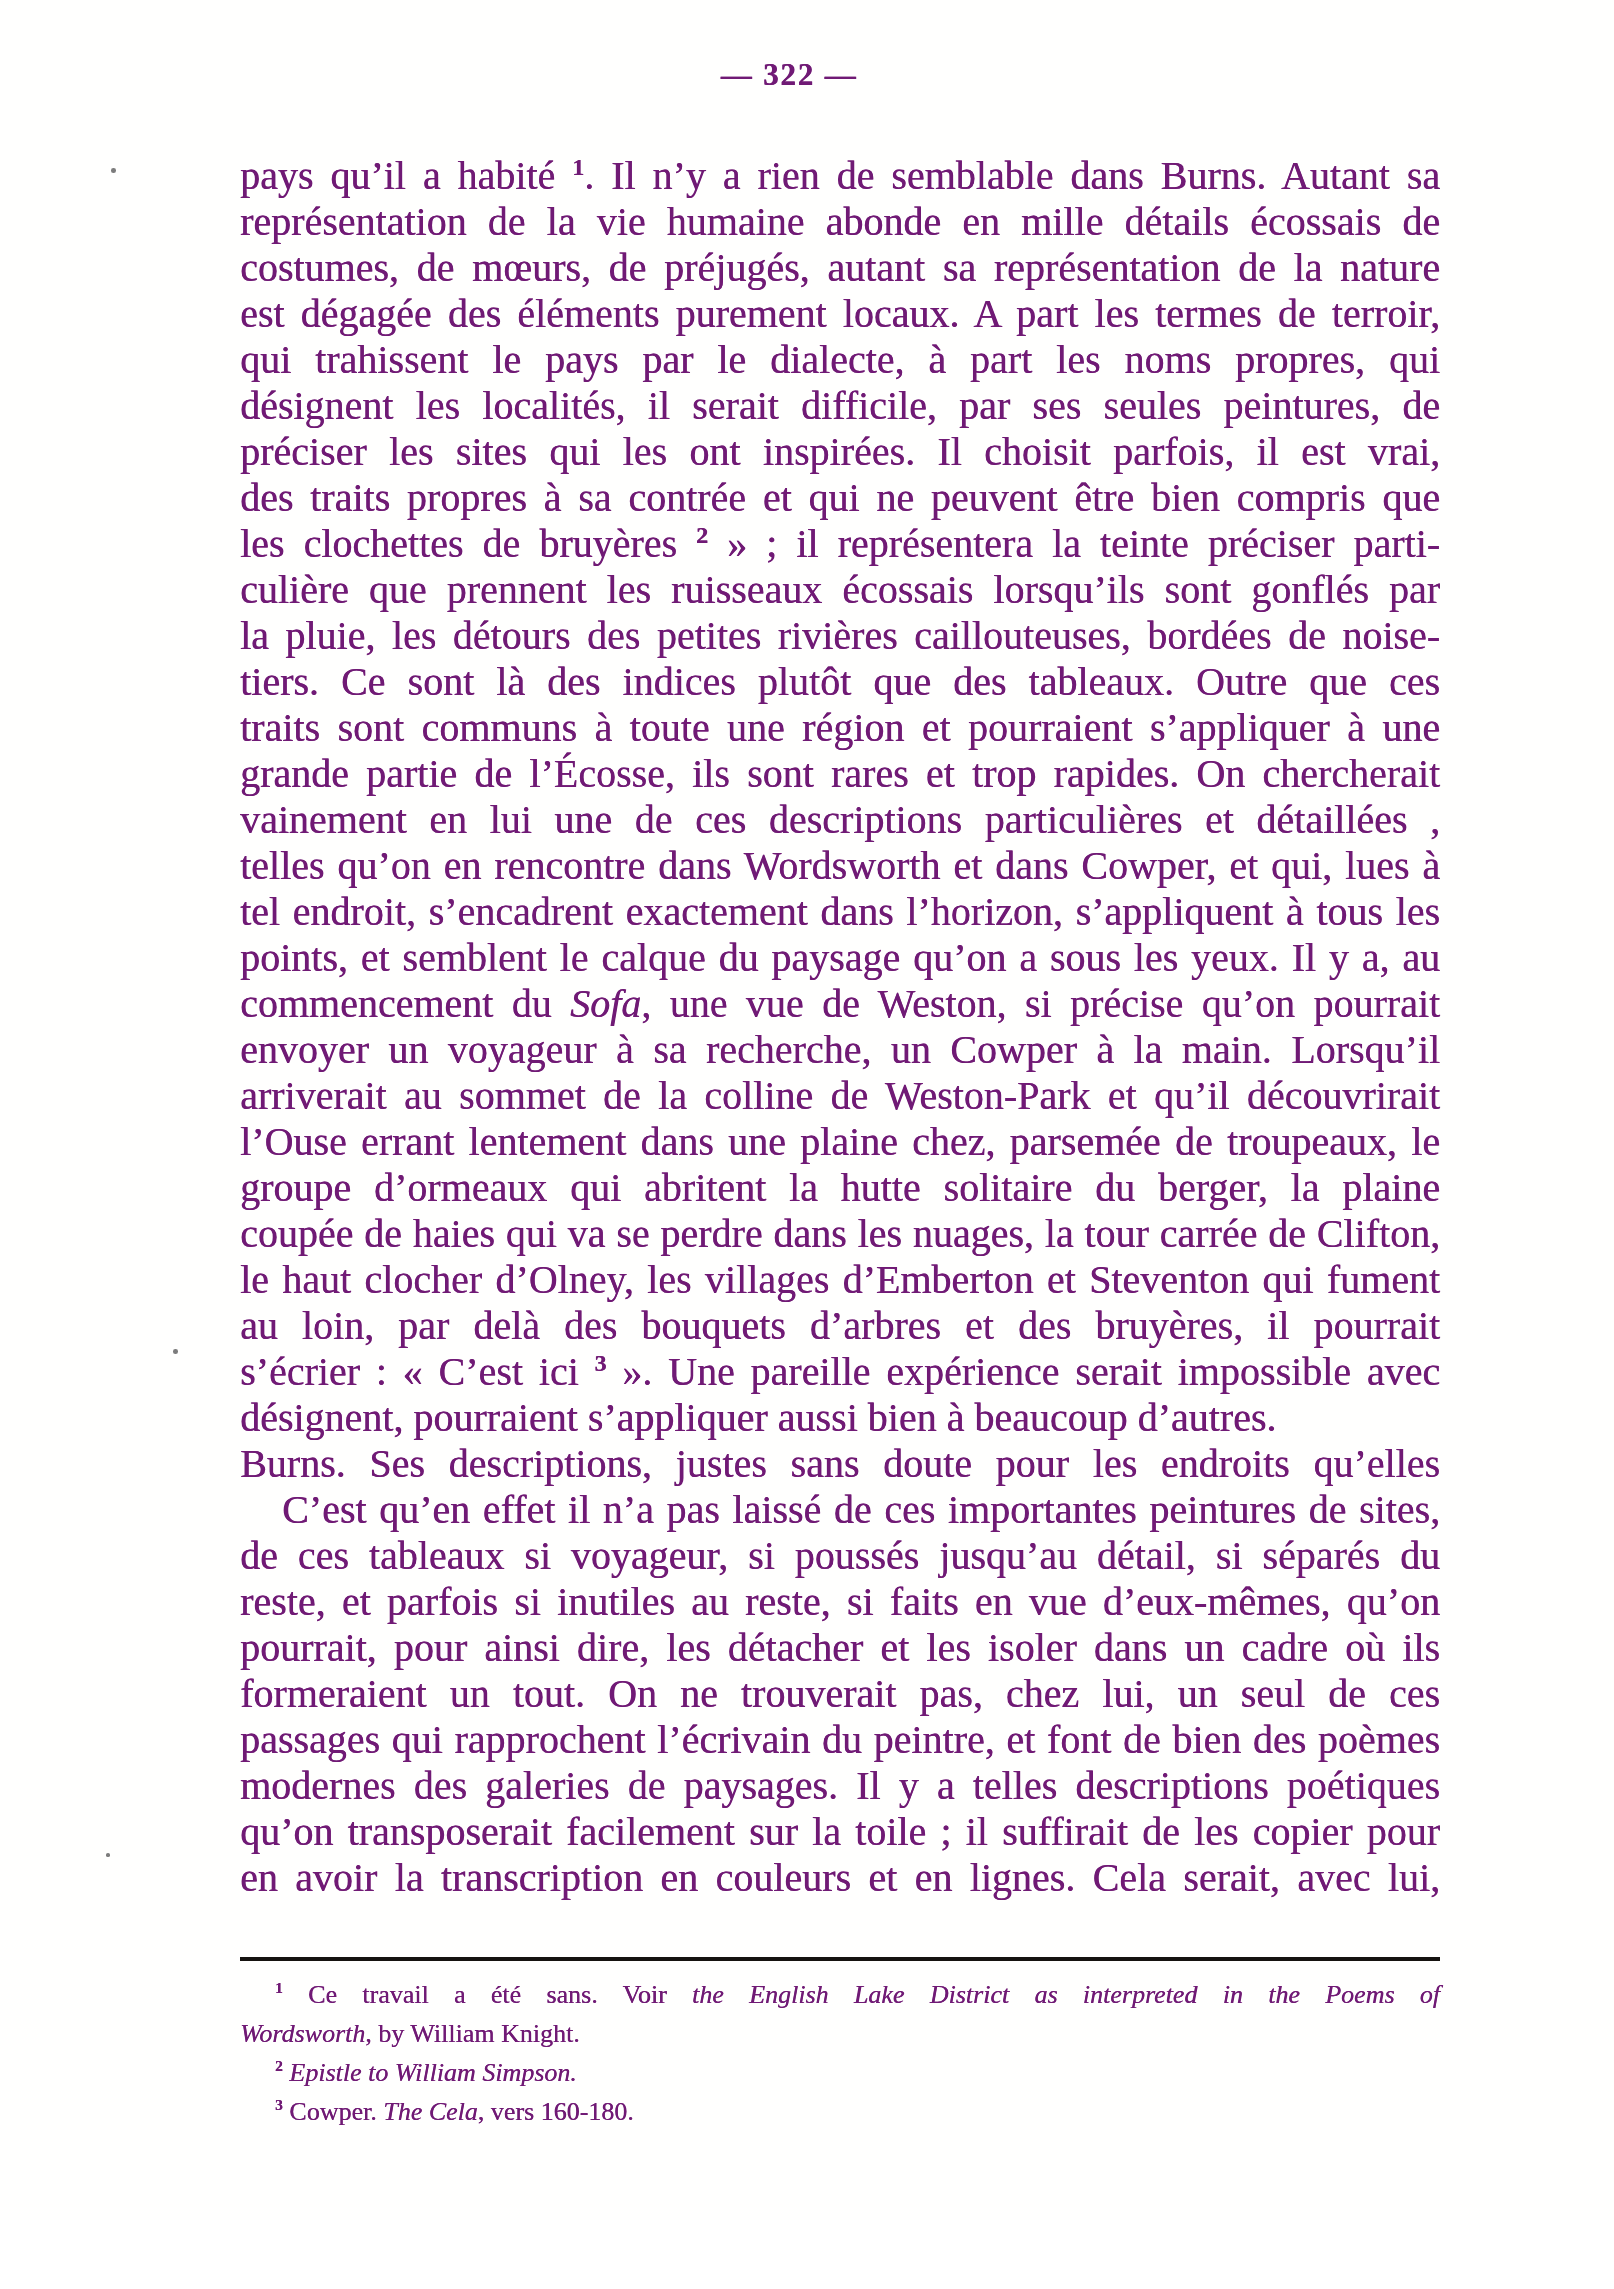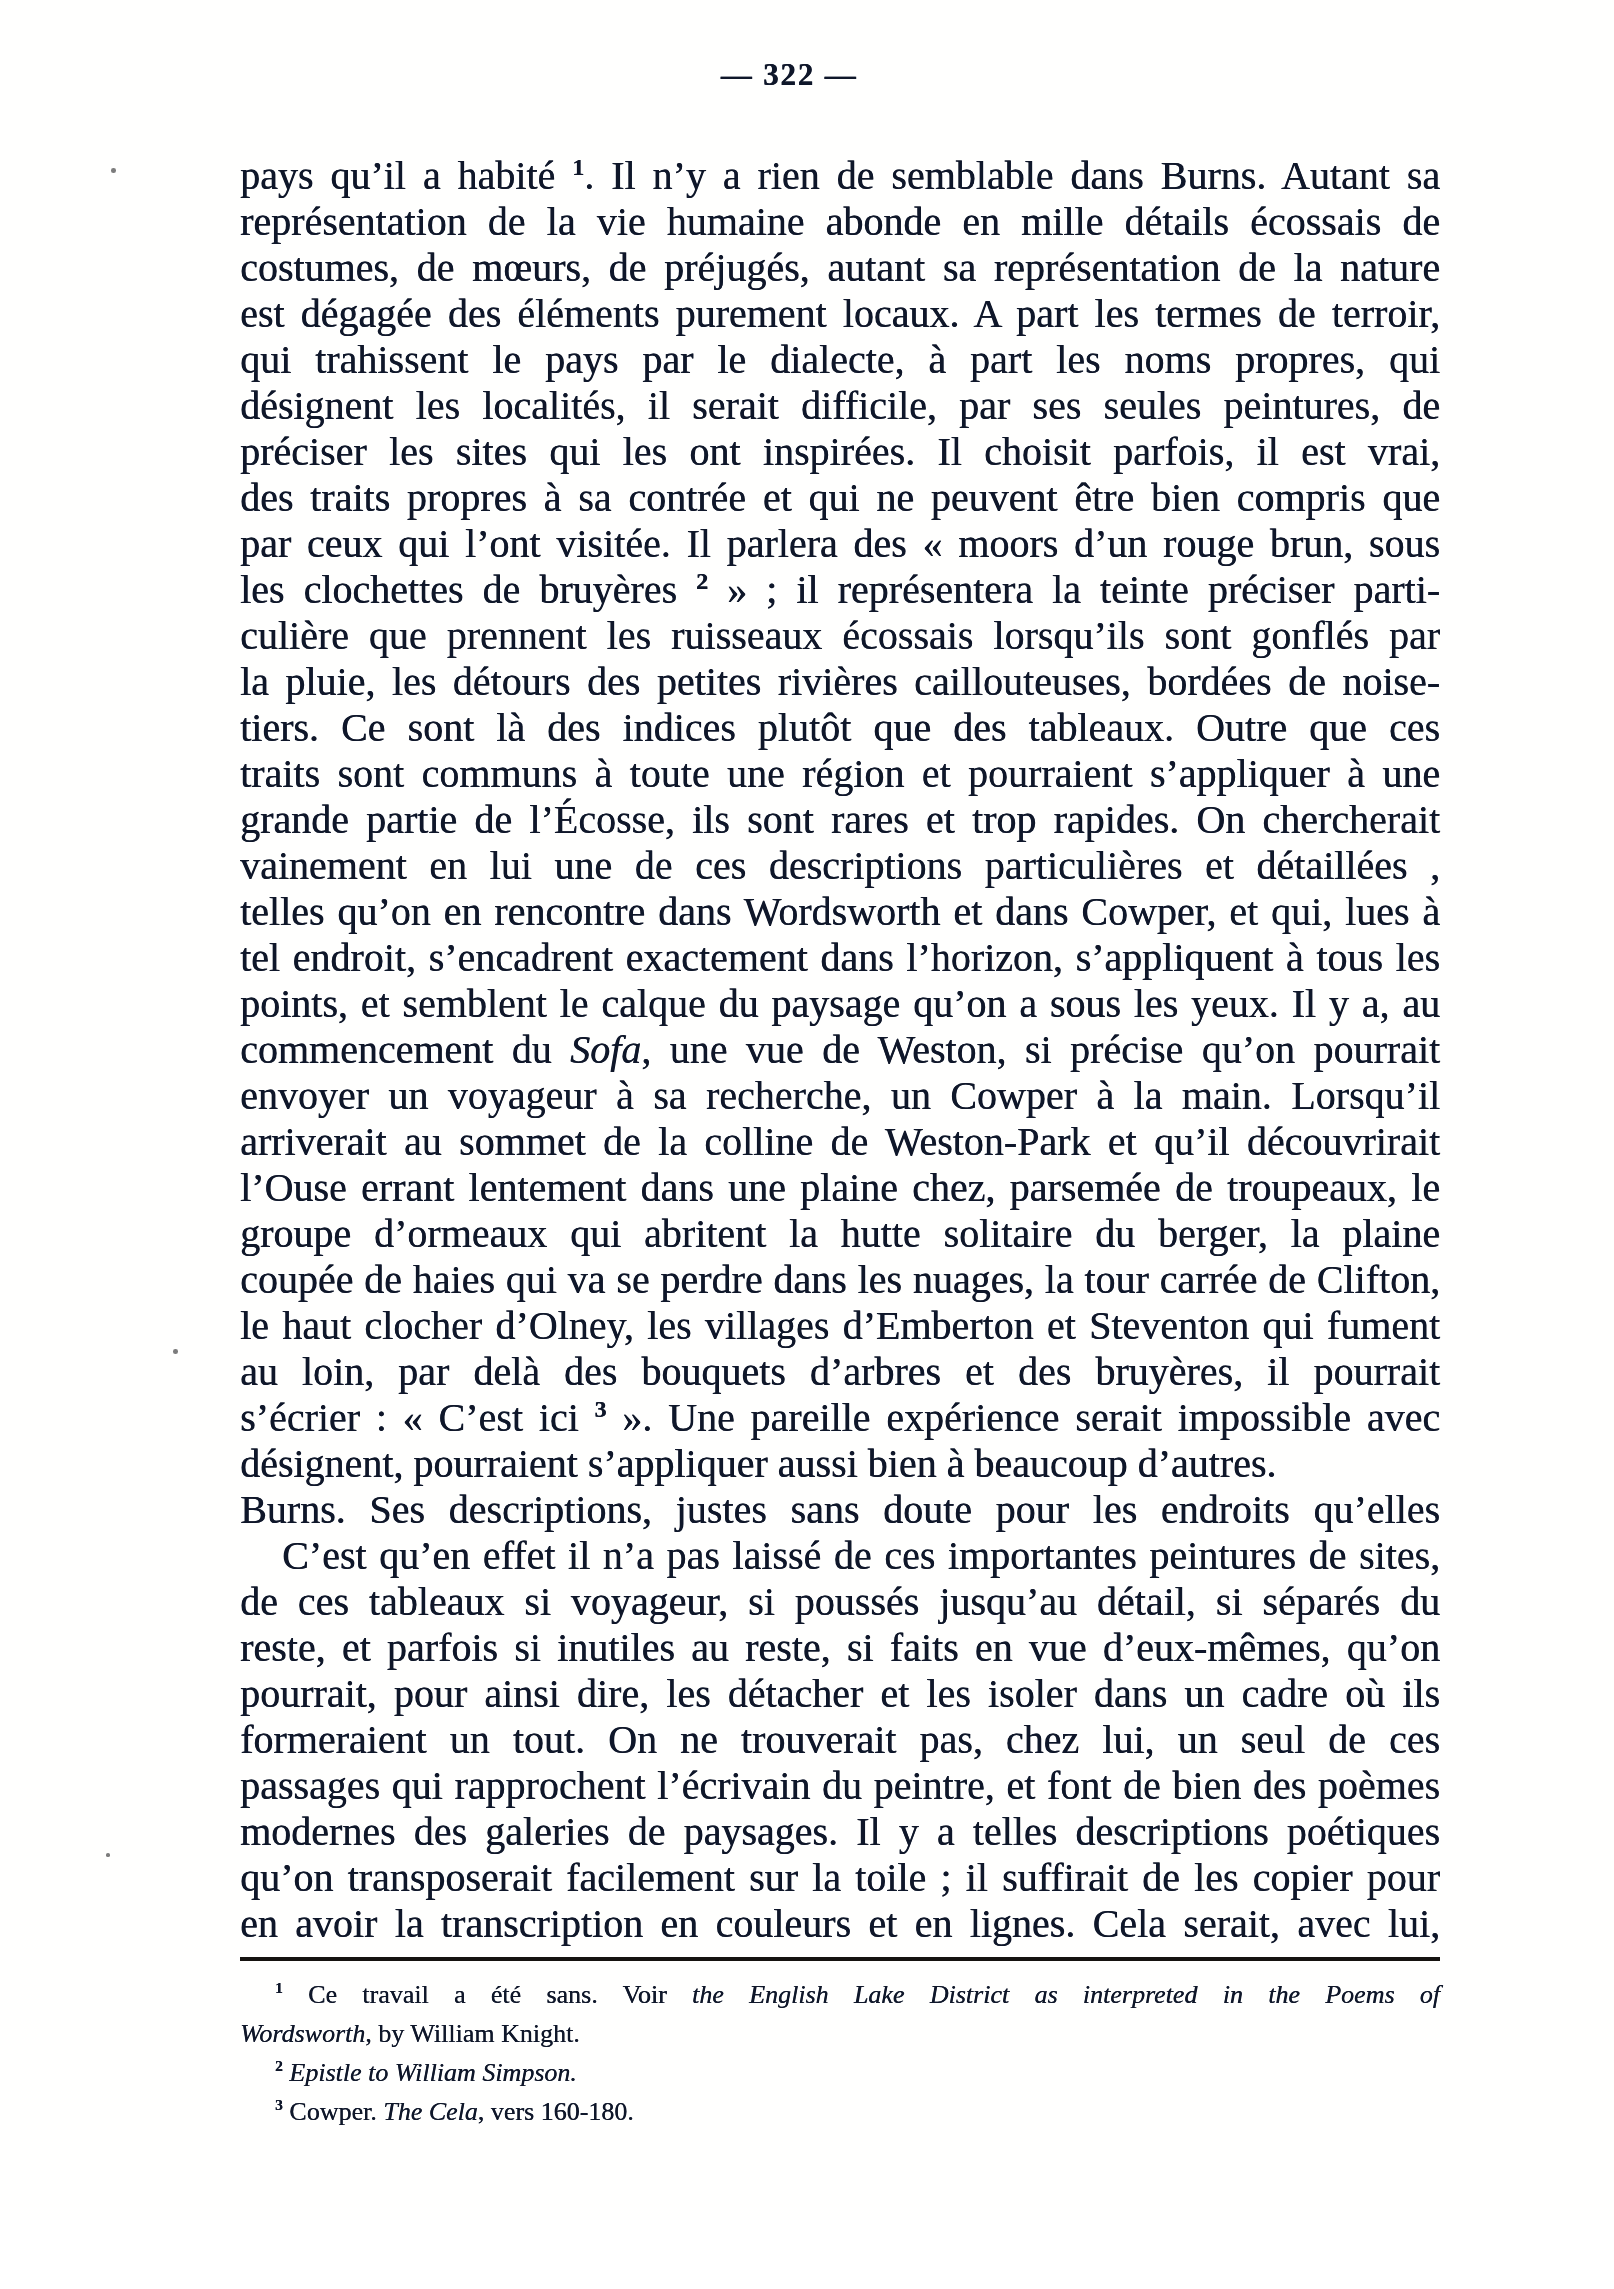--- a/index.html
+++ b/index.html
@@ -1,21 +1,21 @@
 <!DOCTYPE html>
 <html style="font-size:14.8px"><head>
 <meta charset="utf-8">
 <style>
   html, body { margin: 0; padding: 0; background: #ffffff; }
   .page {
     position: relative;
     width: 1614px;
     height: 2220px;
     background: #fffffe;
-    color: #0f172a;
+    color: #701a75;
     font-family: "Liberation Serif", "DejaVu Serif", serif;
     overflow: hidden;
   }
   .page-number {
     position: absolute;
     top: 57px; left: 0;
     width: 1578px;
     text-align: center;
     font-size: 31px;
     font-weight: bold;
@@ -68,21 +68,20 @@
   <div class="text-block" id="text-block">
       <div class="para">
         <div class="line"><span>pays qu’il a habité </span><sup>1</sup><span>. Il n’y a rien de semblable dans Burns. Autant sa</span></div>
         <div class="line"><span>représentation de la vie humaine abonde en mille détails écossais de</span></div>
         <div class="line"><span>costumes, de mœurs, de préjugés, autant sa représentation de la nature</span></div>
         <div class="line"><span>est dégagée des éléments purement locaux. A part les termes de terroir,</span></div>
         <div class="line"><span>qui trahissent le pays par le dialecte, à part les noms propres, qui</span></div>
         <div class="line"><span>désignent les localités, il serait difficile, par ses seules peintures, de</span></div>
         <div class="line"><span>préciser les sites qui les ont inspirées. Il choisit parfois, il est vrai,</span></div>
         <div class="line"><span>des traits propres à sa contrée et qui ne peuvent être bien compris que</span></div>
-        <div class="line"><span>par ceux qui l’ont visitée. Il parlera des « moors d’un rouge brun, sous</span></div>
         <div class="line"><span>les clochettes de bruyères </span><sup>2</sup><span> » ; il représentera la teinte préciser parti-</span></div>
         <div class="line"><span>culière que prennent les ruisseaux écossais lorsqu’ils sont gonflés par</span></div>
         <div class="line"><span>la pluie, les détours des petites rivières caillouteuses, bordées de noise-</span></div>
         <div class="line"><span>tiers. Ce sont là des indices plutôt que des tableaux. Outre que ces</span></div>
         <div class="line"><span>traits sont communs à toute une région et pourraient s’appliquer à une</span></div>
         <div class="line"><span>grande partie de l’Écosse, ils sont rares et trop rapides. On chercherait</span></div>
         <div class="line"><span>vainement en lui une de ces descriptions particulières et détaillées ,</span></div>
         <div class="line"><span>telles qu’on en rencontre dans Wordsworth et dans Cowper, et qui, lues à</span></div>
         <div class="line"><span>tel endroit, s’encadrent exactement dans l’horizon, s’appliquent à tous les</span></div>
         <div class="line"><span>points, et semblent le calque du paysage qu’on a sous les yeux. Il y a, au</span></div>

